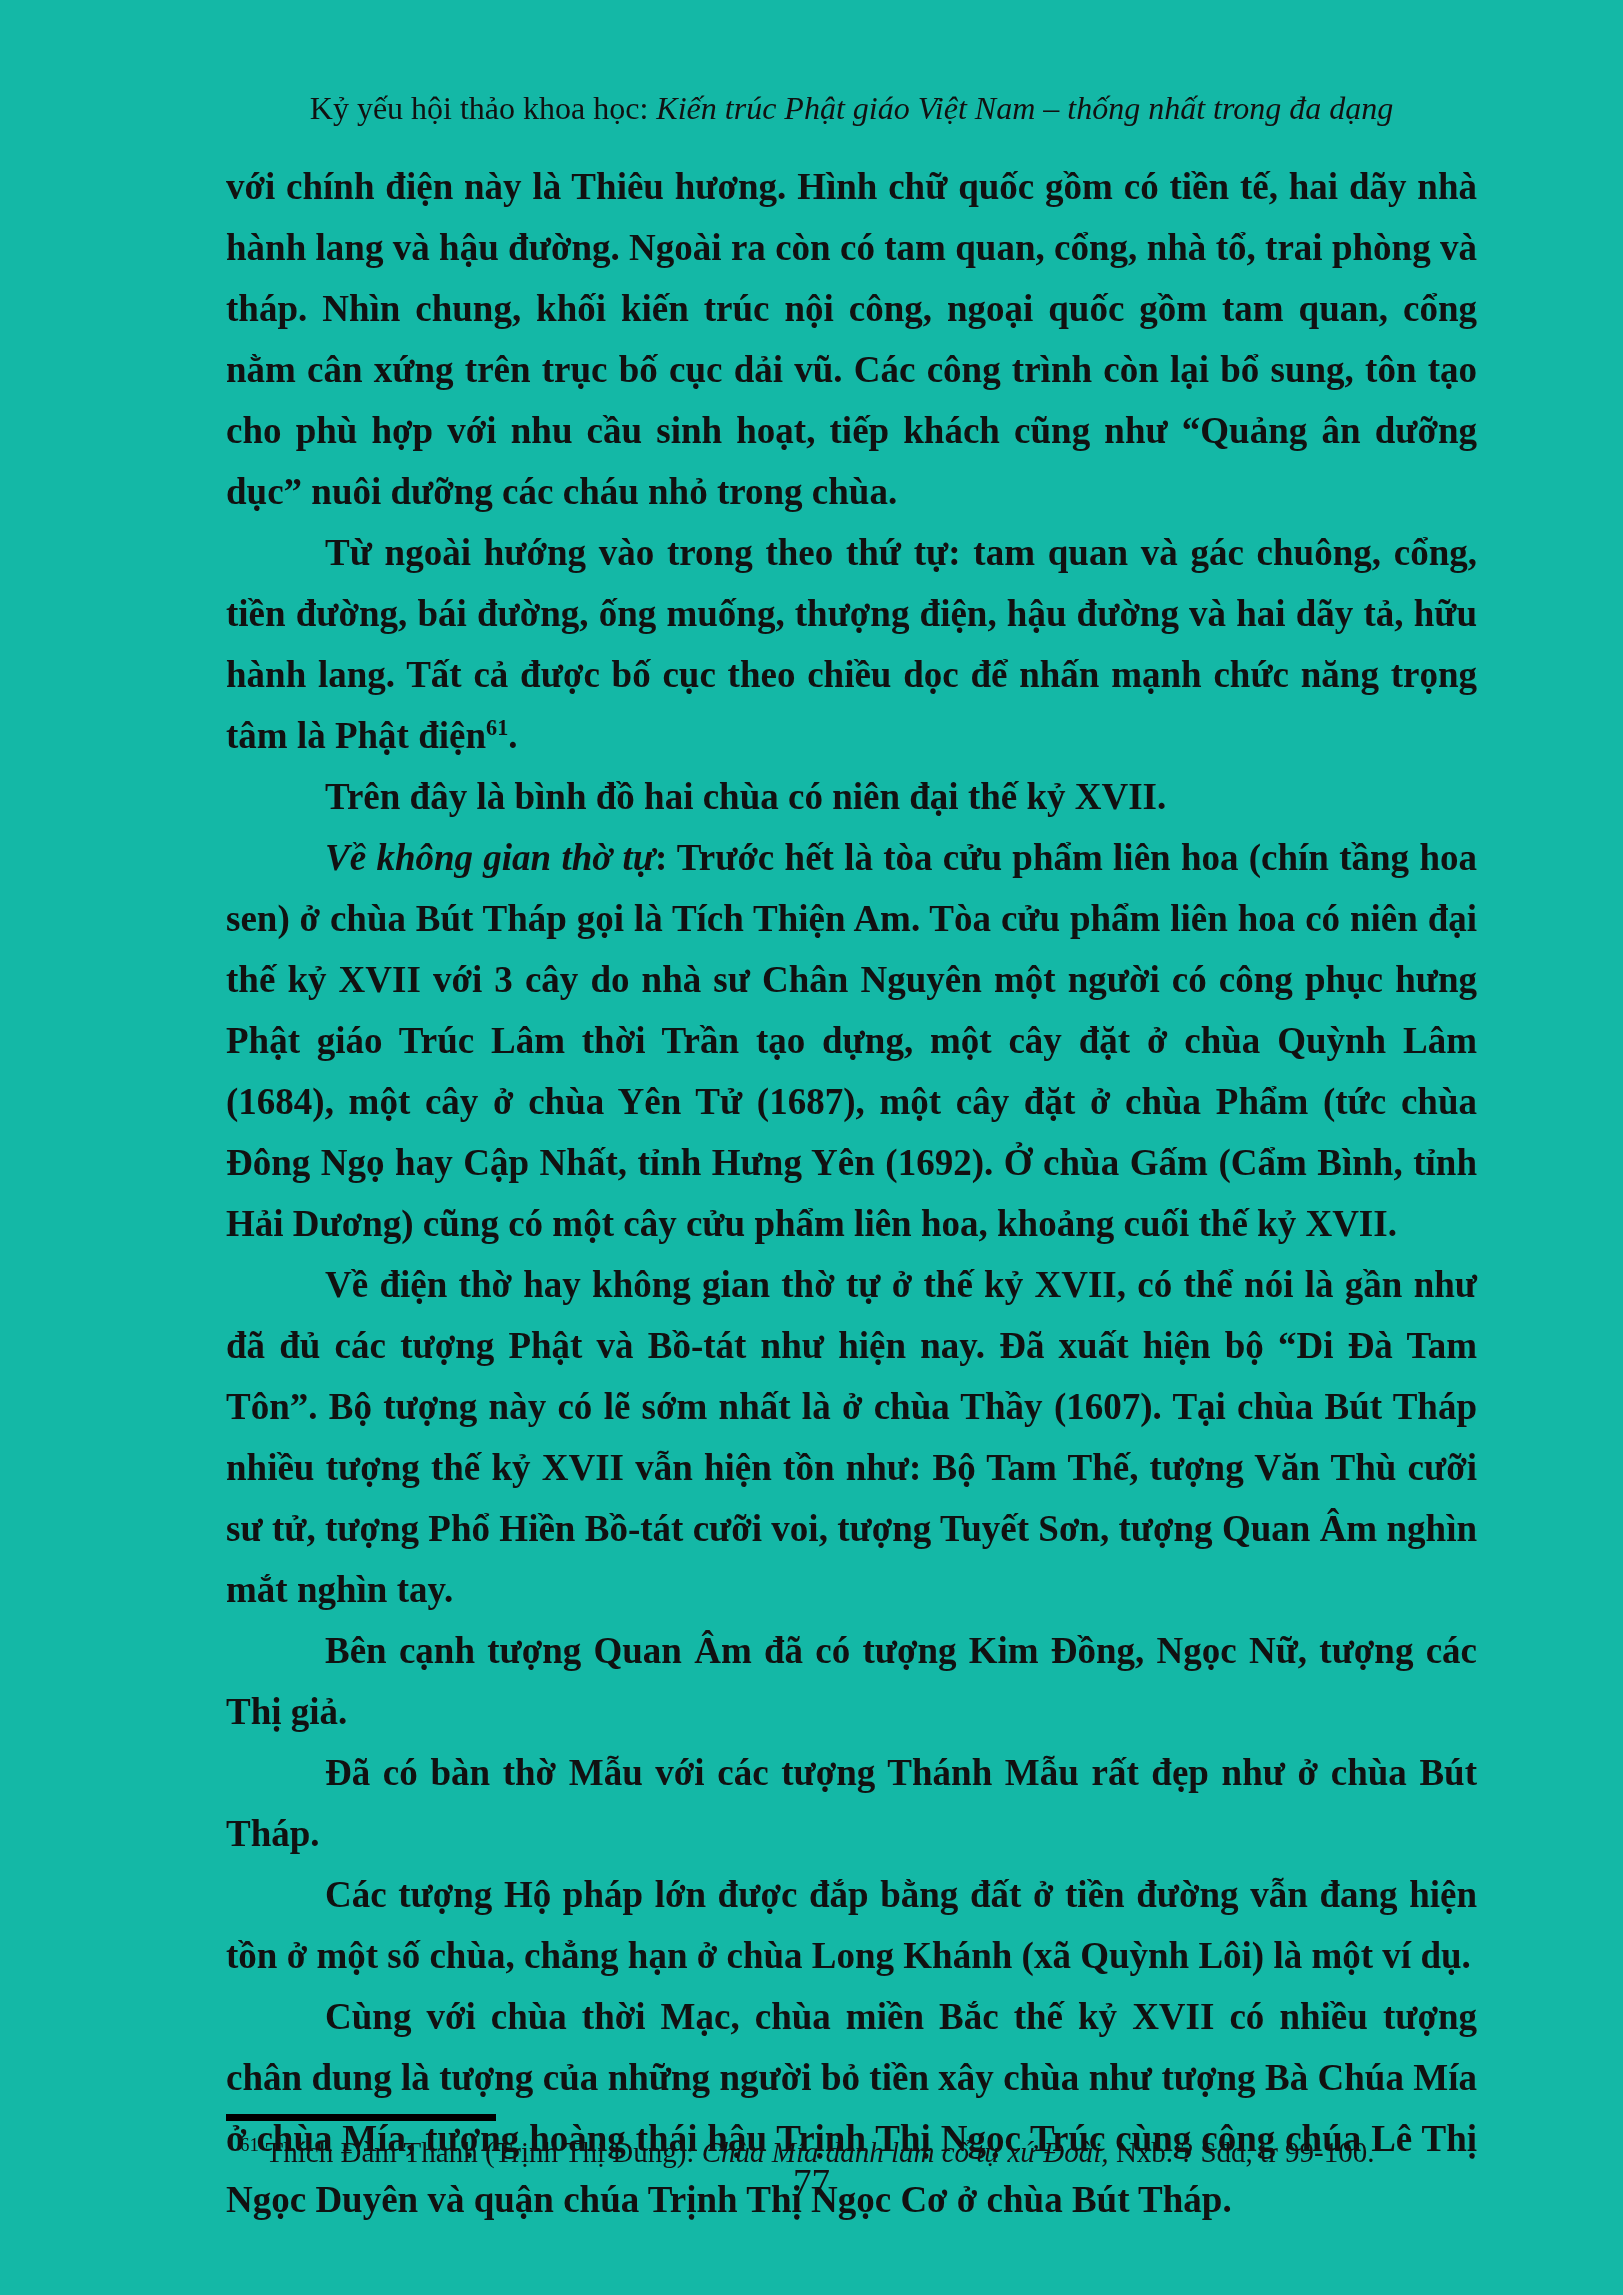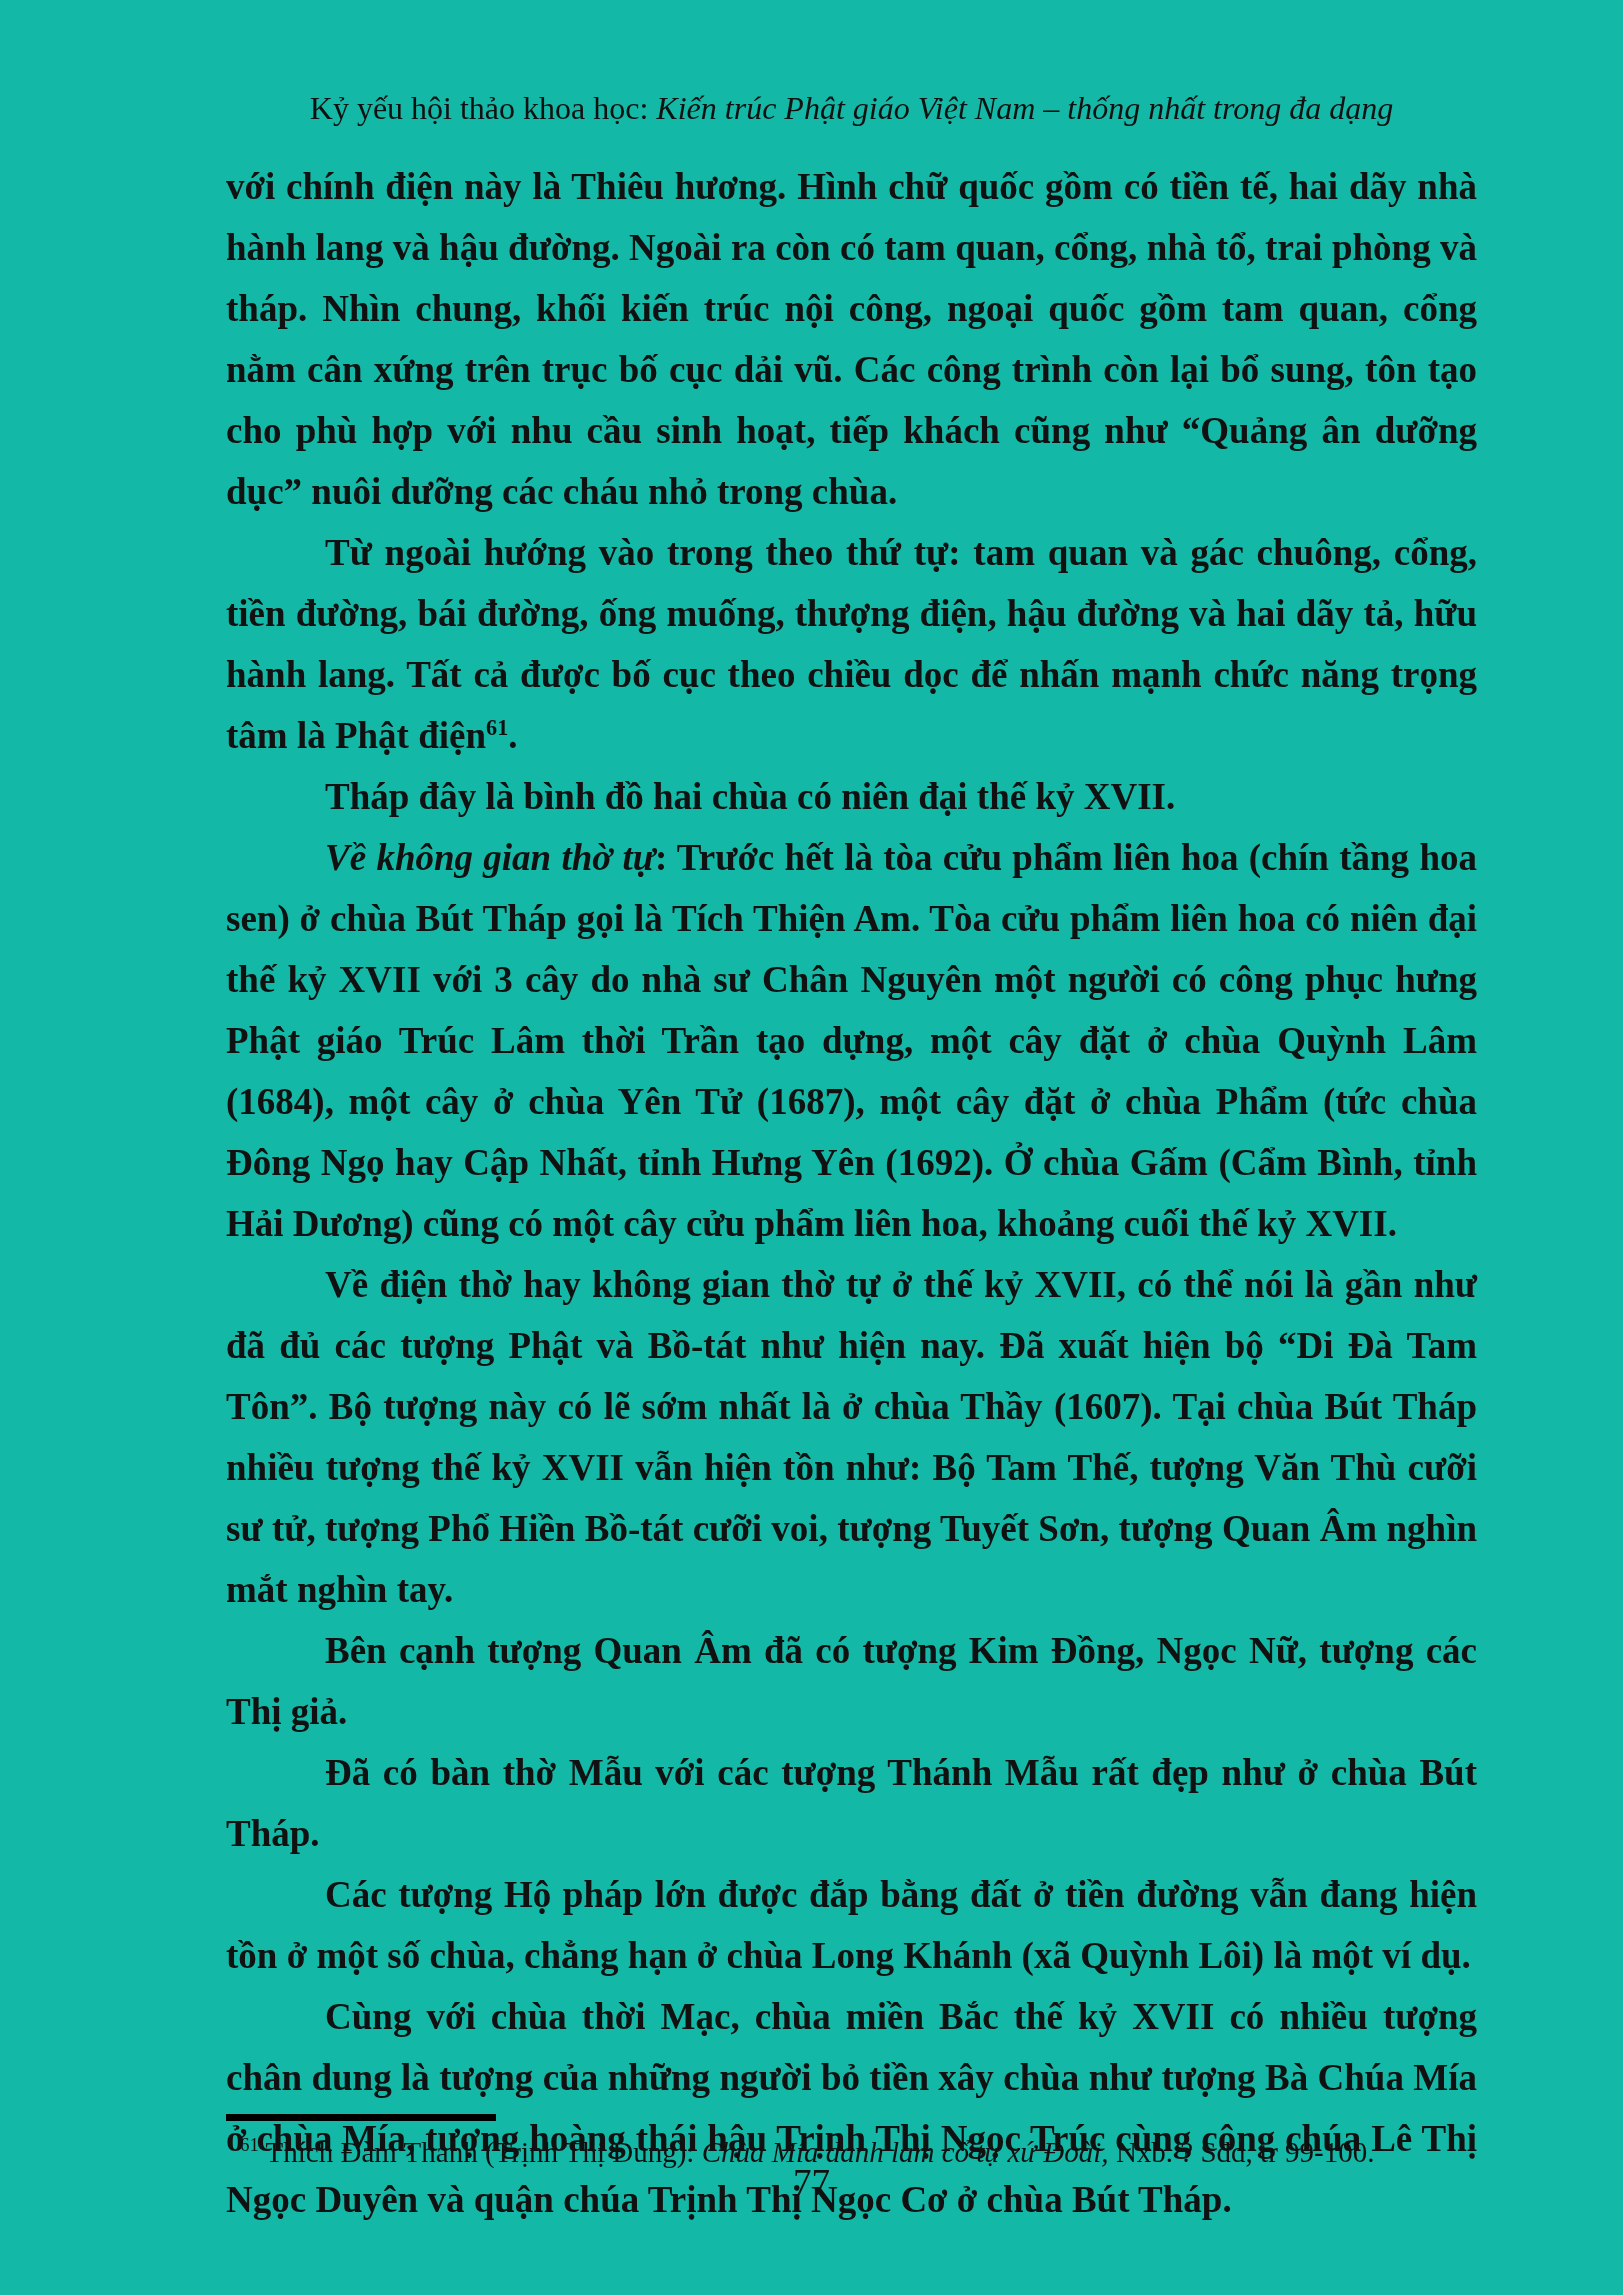--- a/index.html
+++ b/index.html
@@ -47,21 +47,21 @@
 
 <div class="page">
 
   <div class="running-header">
     <span>Kỷ yếu hội thảo khoa học: </span><span class="it">Kiến trúc Phật giáo Việt Nam – thống nhất trong đa dạng</span>
   </div>
 
   <div class="body-text" id="body-text">
       <p class="noindent"><span>với chính điện này là Thiêu hương. Hình chữ quốc gồm có tiền tế, hai dãy nhà hành lang và hậu đường. Ngoài ra còn có tam quan, cổng, nhà tổ, trai phòng và tháp. Nhìn chung, khối kiến trúc nội công, ngoại quốc gồm tam quan, cổng nằm cân xứng trên trục bố cục dải vũ. Các công trình còn lại bổ sung, tôn tạo cho phù hợp với nhu cầu sinh hoạt, tiếp khách cũng như “Quảng ân dưỡng dục” nuôi dưỡng các cháu nhỏ trong chùa.</span></p>
       <p><span>Từ ngoài hướng vào trong theo thứ tự: tam quan và gác chuông, cổng, tiền đường, bái đường, ống muống, thượng điện, hậu đường và hai dãy tả, hữu hành lang. Tất cả được bố cục theo chiều dọc để nhấn mạnh chức năng trọng tâm là Phật điện</span><sup class="fn">61</sup><span>.</span></p>
-      <p><span>Tháp đây là bình đồ hai chùa có niên đại thế kỷ XVII.</span></p>
+      <p><span>Trên đây là bình đồ hai chùa có niên đại thế kỷ XVII.</span></p>
       <p><span class="it">Về không gian thờ tự</span><span>: Trước hết là tòa cửu phẩm liên hoa (chín tầng hoa sen) ở chùa Bút Tháp gọi là Tích Thiện Am. Tòa cửu phẩm liên hoa có niên đại thế kỷ XVII với 3 cây do nhà sư Chân Nguyên một người có công phục hưng Phật giáo Trúc Lâm thời Trần tạo dựng, một cây đặt ở chùa Quỳnh Lâm (1684), một cây ở chùa Yên Tử (1687), một cây đặt ở chùa Phẩm (tức chùa Đông Ngọ hay Cập Nhất, tỉnh Hưng Yên (1692). Ở chùa Gấm (Cẩm Bình, tỉnh Hải Dương) cũng có một cây cửu phẩm liên hoa, khoảng cuối thế kỷ XVII.</span></p>
       <p><span>Về điện thờ hay không gian thờ tự ở thế kỷ XVII, có thể nói là gần như đã đủ các tượng Phật và Bồ-tát như hiện nay. Đã xuất hiện bộ “Di Đà Tam Tôn”. Bộ tượng này có lẽ sớm nhất là ở chùa Thầy (1607). Tại chùa Bút Tháp nhiều tượng thế kỷ XVII vẫn hiện tồn như: Bộ Tam Thế, tượng Văn Thù cưỡi sư tử, tượng Phổ Hiền Bồ-tát cưỡi voi, tượng Tuyết Sơn, tượng Quan Âm nghìn mắt nghìn tay.</span></p>
       <p><span>Bên cạnh tượng Quan Âm đã có tượng Kim Đồng, Ngọc Nữ, tượng các Thị giả.</span></p>
       <p><span>Đã có bàn thờ Mẫu với các tượng Thánh Mẫu rất đẹp như ở chùa Bút Tháp.</span></p>
       <p><span>Các tượng Hộ pháp lớn được đắp bằng đất ở tiền đường vẫn đang hiện tồn ở một số chùa, chẳng hạn ở chùa Long Khánh (xã Quỳnh Lôi) là một ví dụ.</span></p>
       <p><span>Cùng với chùa thời Mạc, chùa miền Bắc thế kỷ XVII có nhiều tượng chân dung là tượng của những người bỏ tiền xây chùa như tượng Bà Chúa Mía ở chùa Mía, tượng hoàng thái hậu Trịnh Thị Ngọc Trúc cùng công chúa Lê Thị Ngọc Duyên và quận chúa Trịnh Thị Ngọc Cơ ở chùa Bút Tháp.</span></p>
     </div>
 
   <div class="footnote-sep"></div>
 

